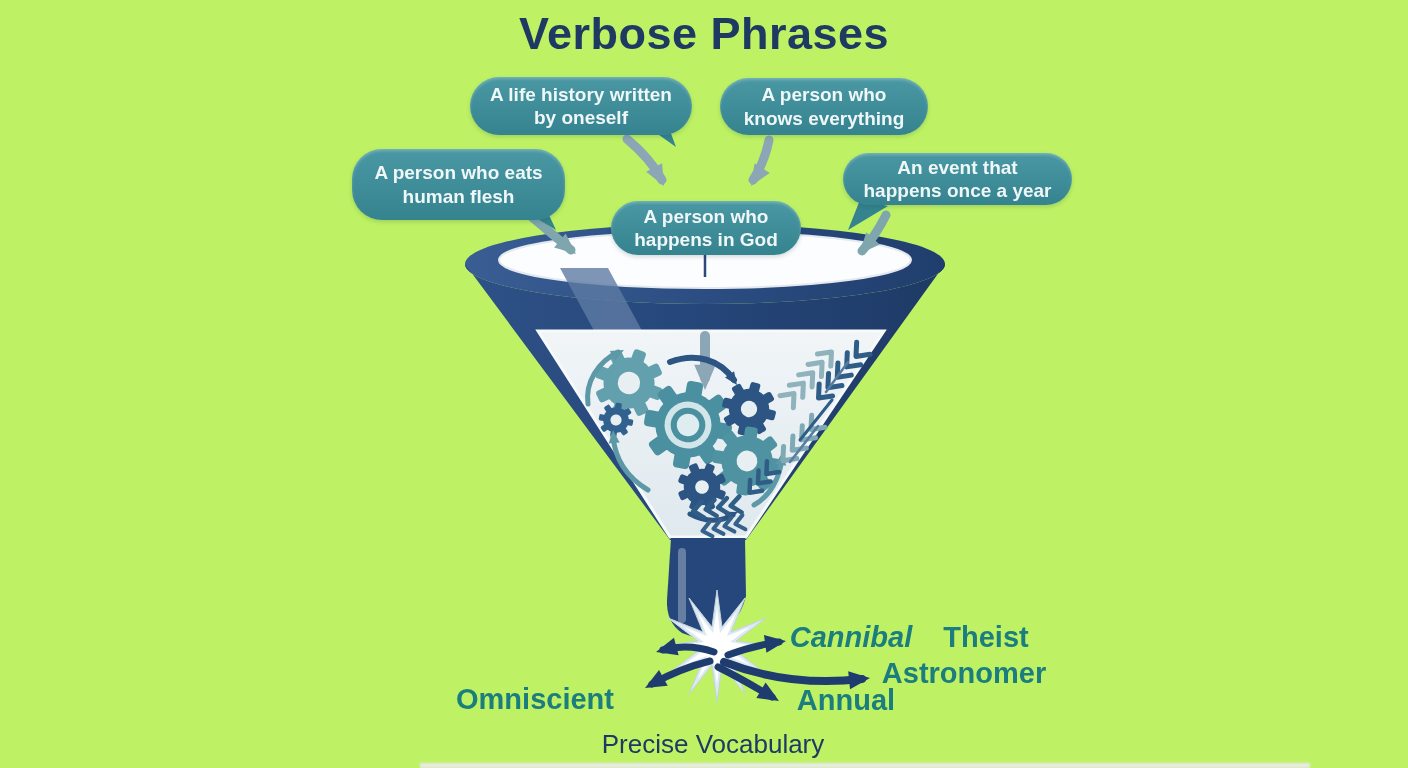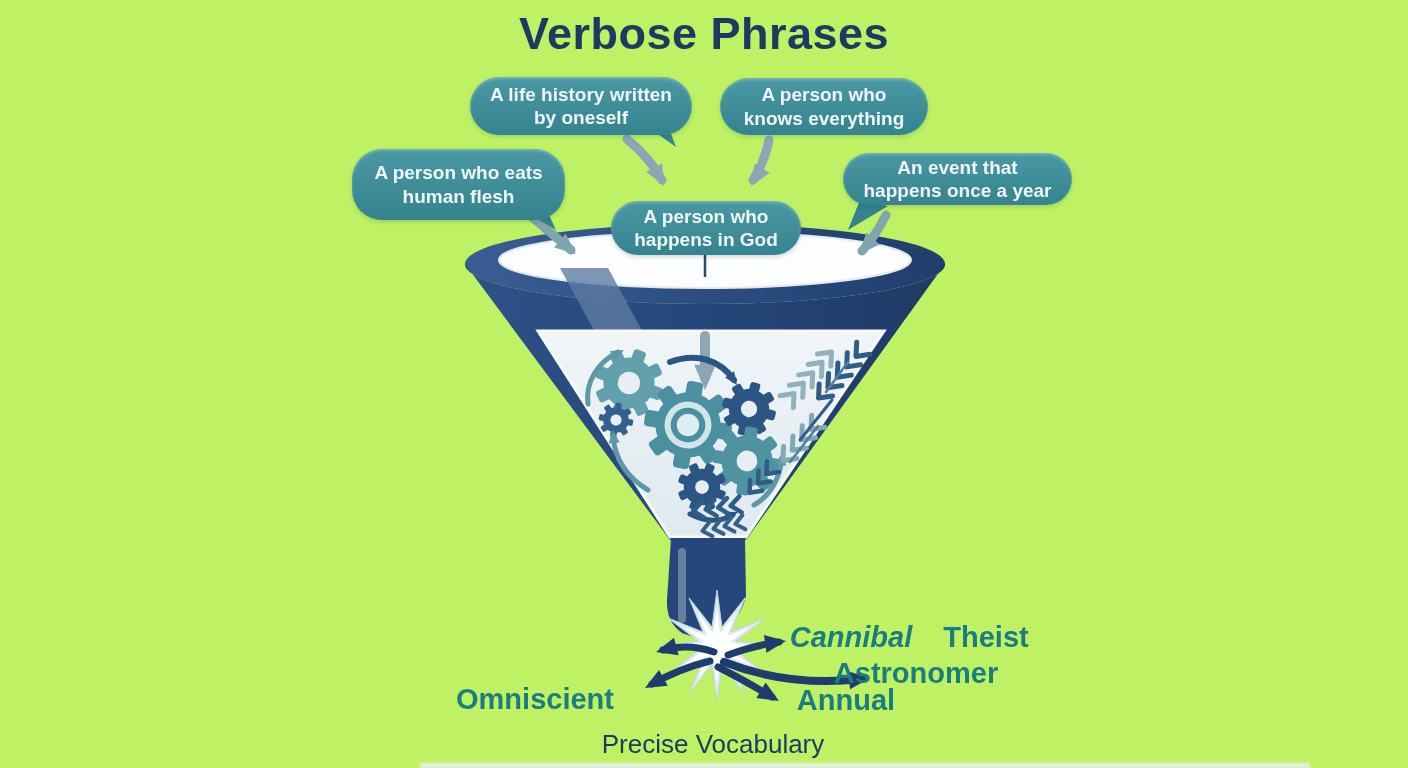--- a/index.html
+++ b/index.html
@@ -31,21 +31,21 @@
   .b4{left:843px;top:153px;width:229px;height:52px;}
   .b5{left:611px;top:201px;width:190px;height:54px;z-index:3;}
   .word{
     position:absolute;transform:translate(-50%,-50%);
     color:#1B7D7E;font-weight:800;font-size:29px;white-space:nowrap;
   }
   .w1{left:546px;top:652px;}
   .w2{left:535px;top:699px;}
   .w3{left:851px;top:637px;font-style:italic;}
   .w4{left:986px;top:637px;}
-  .w5{left:916px;top:673px;}
+  .w5{left:964px;top:673px;}
   .w6{left:846px;top:700px;}
   .smudge{position:absolute;left:420px;bottom:0;width:890px;height:5px;background:#EAEAEA;filter:blur(1.2px);}
 </style>
 </head>
 <body>
 
 <div class="stage">
 
   <svg class="art" viewBox="0 0 1408 768" aria-hidden="true">
     <defs>

